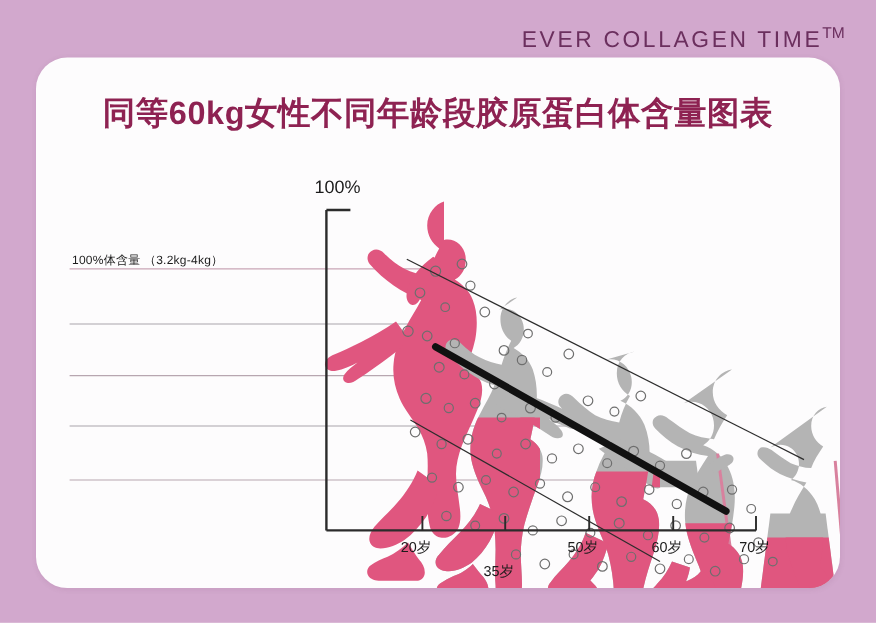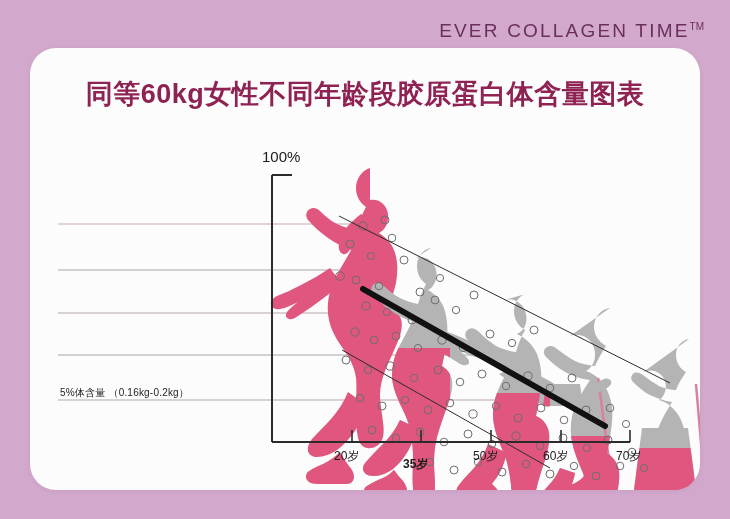--- a/index.html
+++ b/index.html
@@ -10,21 +10,21 @@
   }
   #root{position:relative;width:730px;height:519px;}
 
   
   .brand{
     position:absolute;top:20px;right:26px;
     font-size:19px;letter-spacing:2.2px;
     color:#6b2f5e;font-weight:400;
     white-space:nowrap;
   }
-  .brand .tm{font-size:10px;vertical-align:super;letter-spacing:0;}
+  .brand .tm{font-size:13px;vertical-align:super;letter-spacing:0;}
 
   
   .card{
     position:absolute;left:30px;top:48px;
     width:670px;height:442px;
     background:#fdfcfd;
     border-radius:26px;
     box-shadow:0 1px 4px rgba(120,70,110,.10);
     overflow:hidden;
   }
@@ -422,23 +422,23 @@
           <line x1="322" y1="382" x2="322" y2="394" stroke-width="1.6"></line>
           <line x1="391" y1="382" x2="391" y2="394" stroke-width="1.6"></line>
           <line x1="461" y1="382" x2="461" y2="394" stroke-width="1.6"></line>
           <line x1="531" y1="382" x2="531" y2="394" stroke-width="1.6"></line>
           <line x1="600" y1="382" x2="600" y2="394" stroke-width="1.6"></line>
         </g>
       </svg>
 
       <div class="ylabel" style="left:232px;top:100px;">100%</div>
 
-      <div class="leaderlabel" style="left:30px;top:338px;">5%体含量 （0.16kg-0.2kg）</div>
+      <div class="leaderlabel" style="left:30px;top:162px;">100%体含量 （3.2kg-4kg）</div>
 
       <div class="axislabel" style="left:304px;top:400px;">20岁</div>
-      <div class="axislabel" style="left:373px;top:408px;font-weight:bold;">35岁</div>
+      <div class="axislabel" style="left:373px;top:420px;">35岁</div>
       <div class="axislabel" style="left:443px;top:400px;">50岁</div>
       <div class="axislabel" style="left:513px;top:400px;">60岁</div>
       <div class="axislabel" style="left:586px;top:400px;">70岁</div>
 
     </div>
   </div>
 </div>
 
 </body></html>

